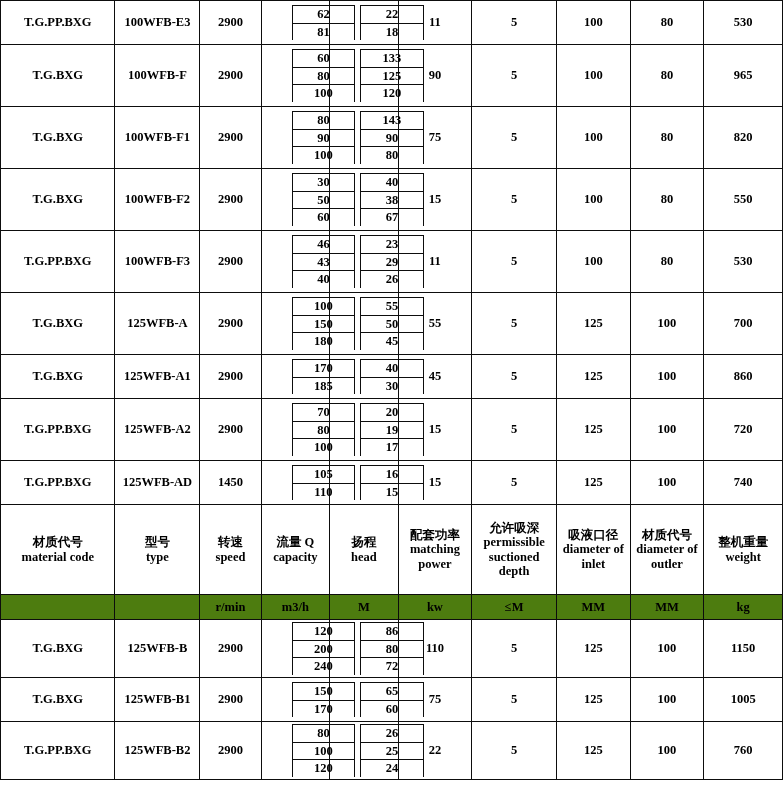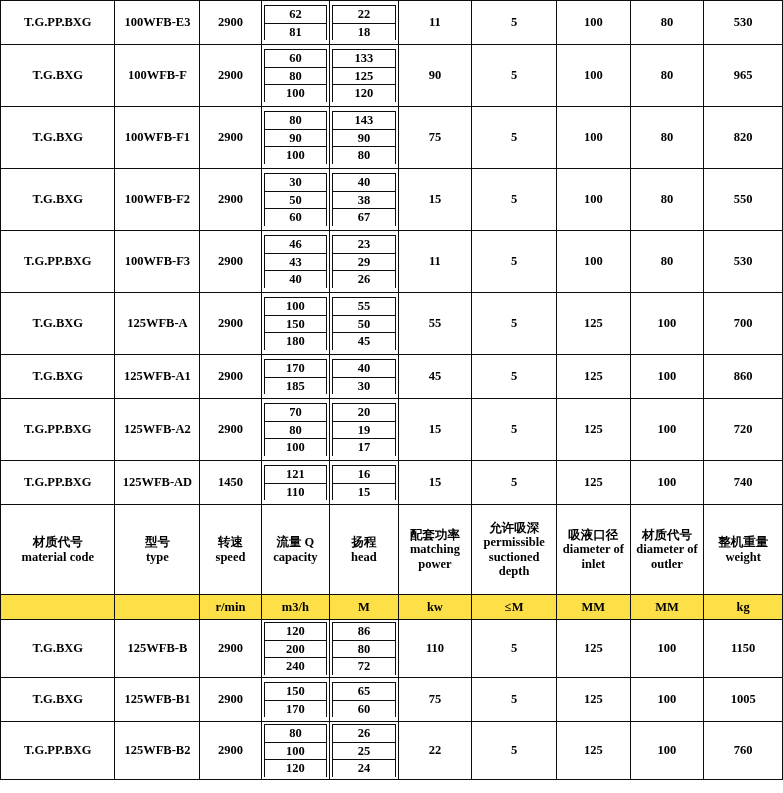--- a/index.html
+++ b/index.html
@@ -44,20 +44,21 @@
   col.c5 { width: 72px; }
   col.c6 { width: 83px; }
   col.c7 { width: 72px; }
   col.c8 { width: 72px; }
   col.c9 { width: 77px; }
 
   .sub-table {
     border-collapse: collapse;
     width: 100%;
     height: 100%;
+    margin-left: 28px;
   }
   .sub-table td {
     border: 0;
     border-bottom: 1px solid #0d0d0d;
     font-size: 12.5px;
     font-weight: bold;
     padding: 1px 0;
     text-align: center;
   }
   .sub-table tr:last-child td {
@@ -65,21 +66,21 @@
   }
   td.pair-cell {
     padding: 0;
   }
   .header-band td {
     background: #ffffff;
     font-size: 12px;
     line-height: 1.25;
   }
   .unit-band td {
-    background: #fde047;
+    background: #4d7c0f;
     font-size: 12.5px;
     height: 22px;
   }
   .thickline-top td {
     border-top: 3px solid #000000;
   }
 </style>
 </head>
 <body>
 
@@ -407,21 +408,21 @@
           <td>720</td>
         </tr>
         <tr style="height: 44px;">
           <td>T.G.PP.BXG</td>
           <td>125WFB-AD</td>
           <td>1450</td>
           <td class="pair-cell">
             <table class="sub-table">
               <tbody>
                 <tr>
-                  <td>121</td>
+                  <td>105</td>
                 </tr>
                 <tr>
                   <td>110</td>
                 </tr>
               </tbody>
             </table>
           </td>
           <td class="pair-cell">
             <table class="sub-table">
               <tbody>

